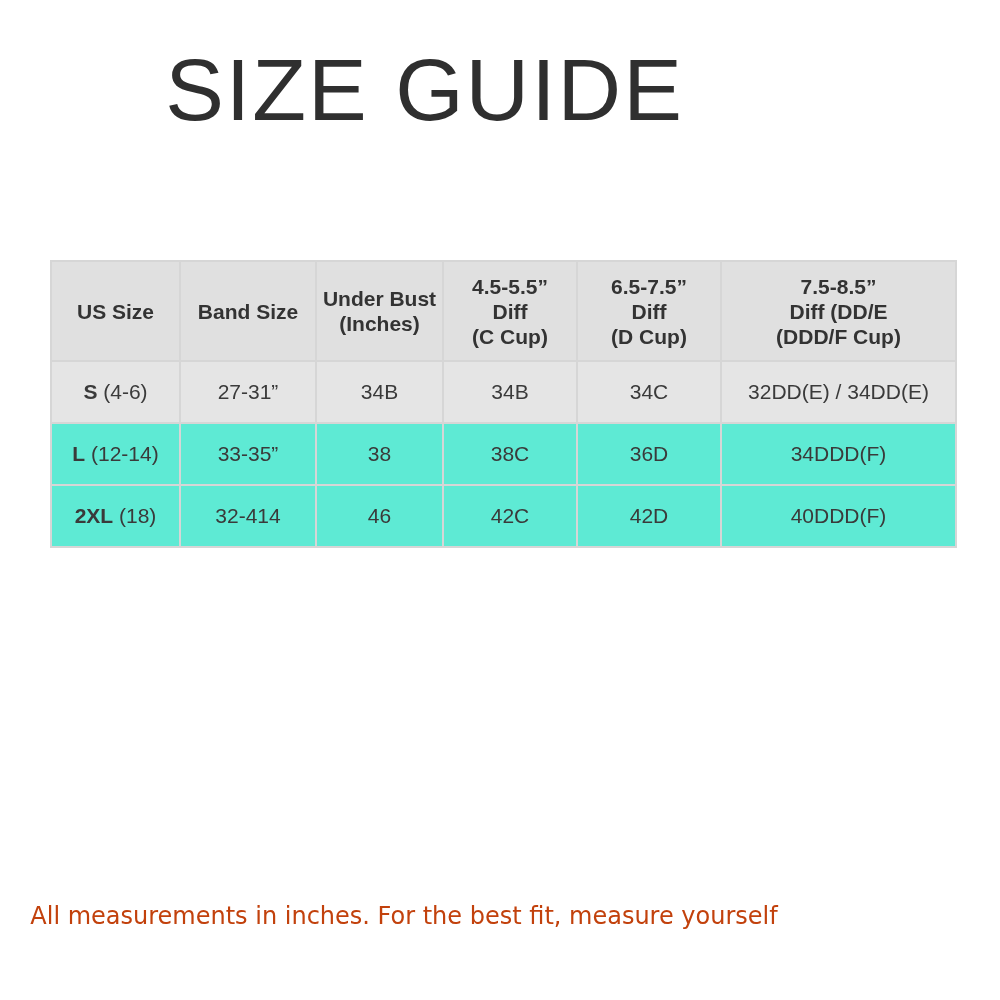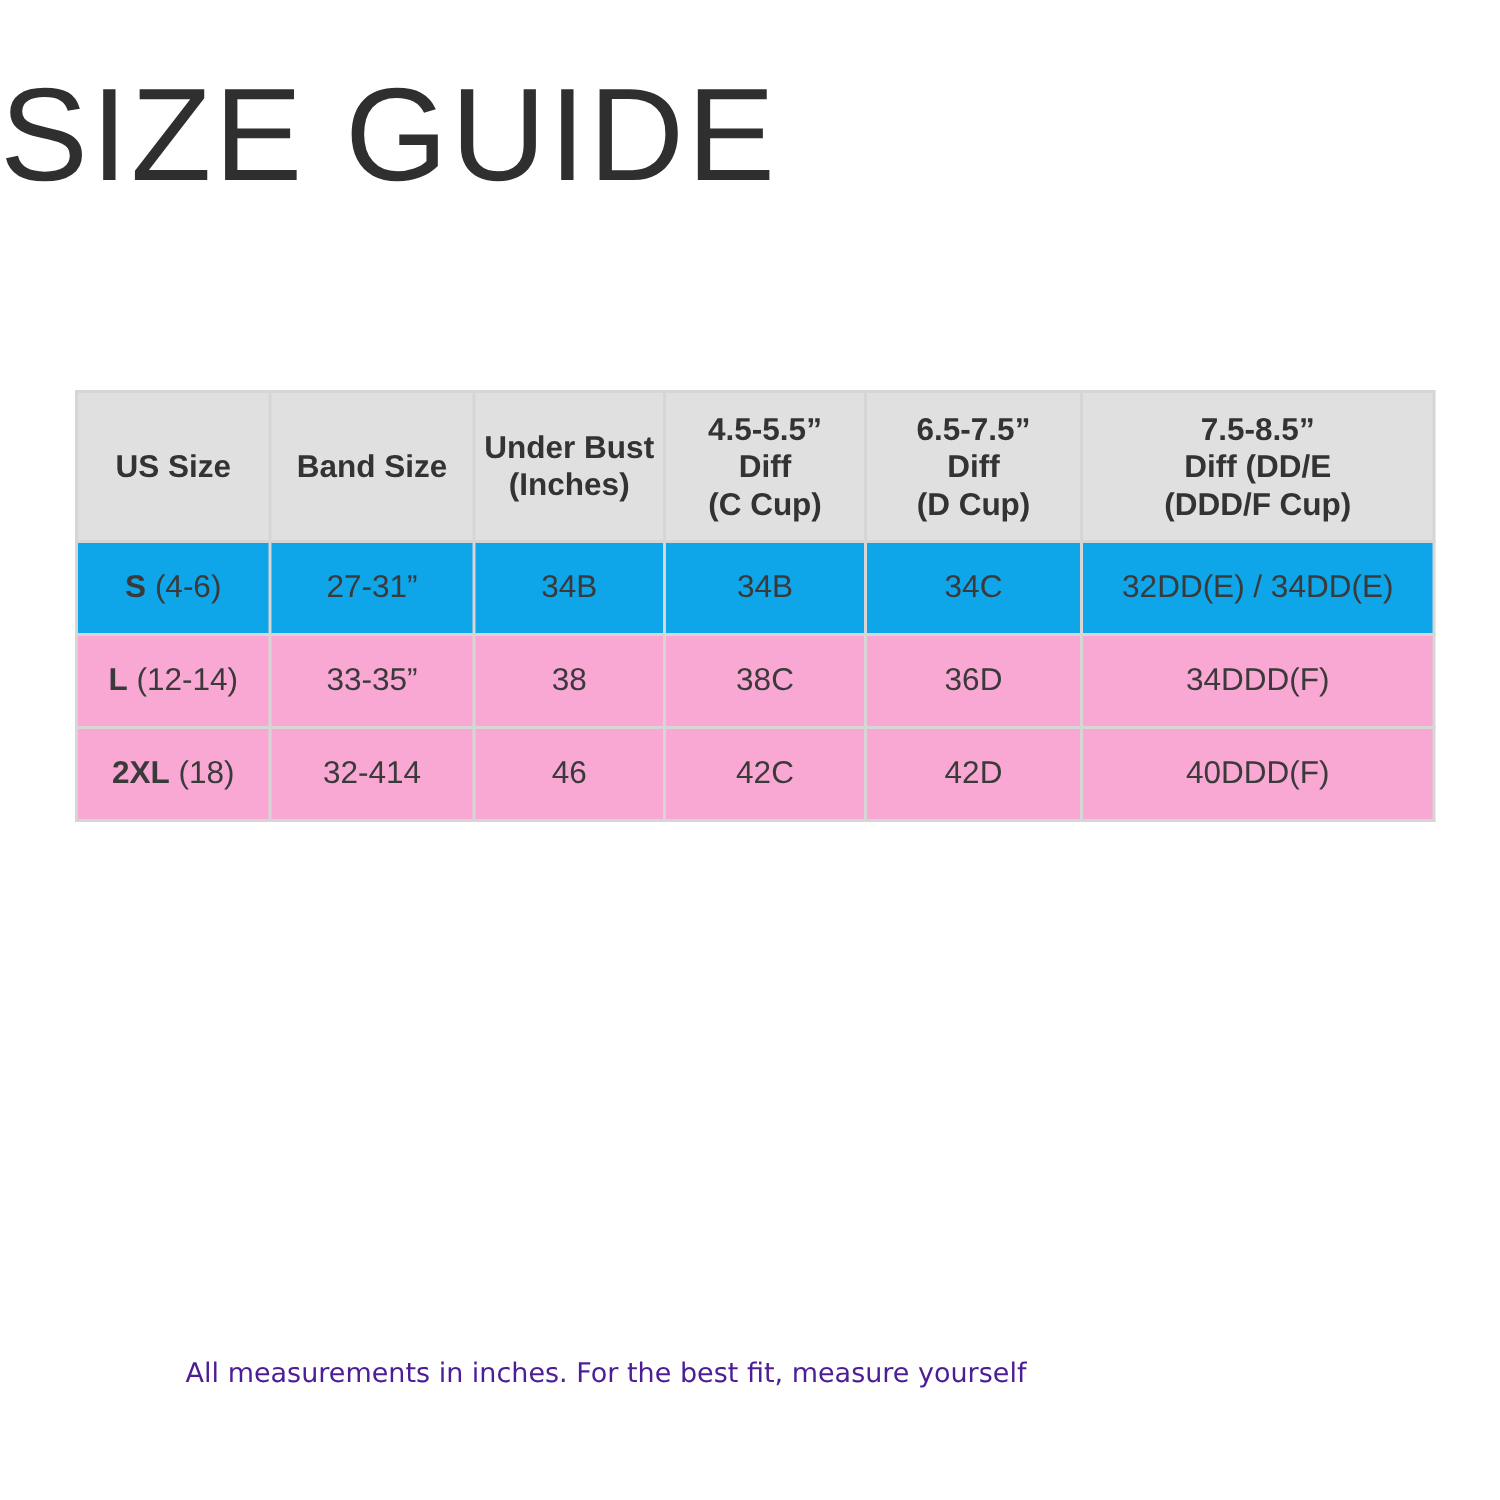--- a/index.html
+++ b/index.html
@@ -13,21 +13,21 @@
     body {
       position: relative;
       font-family: "Liberation Sans", sans-serif;
       color: #333333;
     }
     .title {
       position: absolute;
       top: 40px;
       left: 0;
       width: 849px;
-      text-align: left;
+      text-align: center;
       font-family: "Liberation Sans", sans-serif;
       font-size: 88px;
       font-weight: 400;
       letter-spacing: 2px;
       color: #2f2f2f;
       line-height: 100px;
     }
     table.size-table {
       position: absolute;
       top: 260px;
@@ -47,37 +47,37 @@
       height: 98px;
       font-size: 21px;
       font-weight: 700;
       line-height: 25px;
       color: #333333;
     }
     table.size-table td {
       height: 60px;
       font-size: 21px;
       color: #3a3a3a;
-      background: #0ea5e9;
+      background: #e5e5e5;
     }
     table.size-table tr.shaded td {
-      background: #f9a8d4;
+      background: #5eead4;
     }
     .size-bold { font-weight: 700; }
     .hdr-line { display: block; }
     .footer {
       position: absolute;
       top: 898px;
       left: 0;
       width: 808px;
       text-align: center;
       font-family: "DejaVu Sans", sans-serif;
-      font-size: 18px;
+      font-size: 24px;
       line-height: 36px;
-      color: #4c1d95;
+      color: #c2410c;
     }
     .footer span { display: block; }
   </style>
 </head>
 <body>
 
 <div class="title">SIZE GUIDE</div>
 
 <table class="size-table">
   <colgroup>

